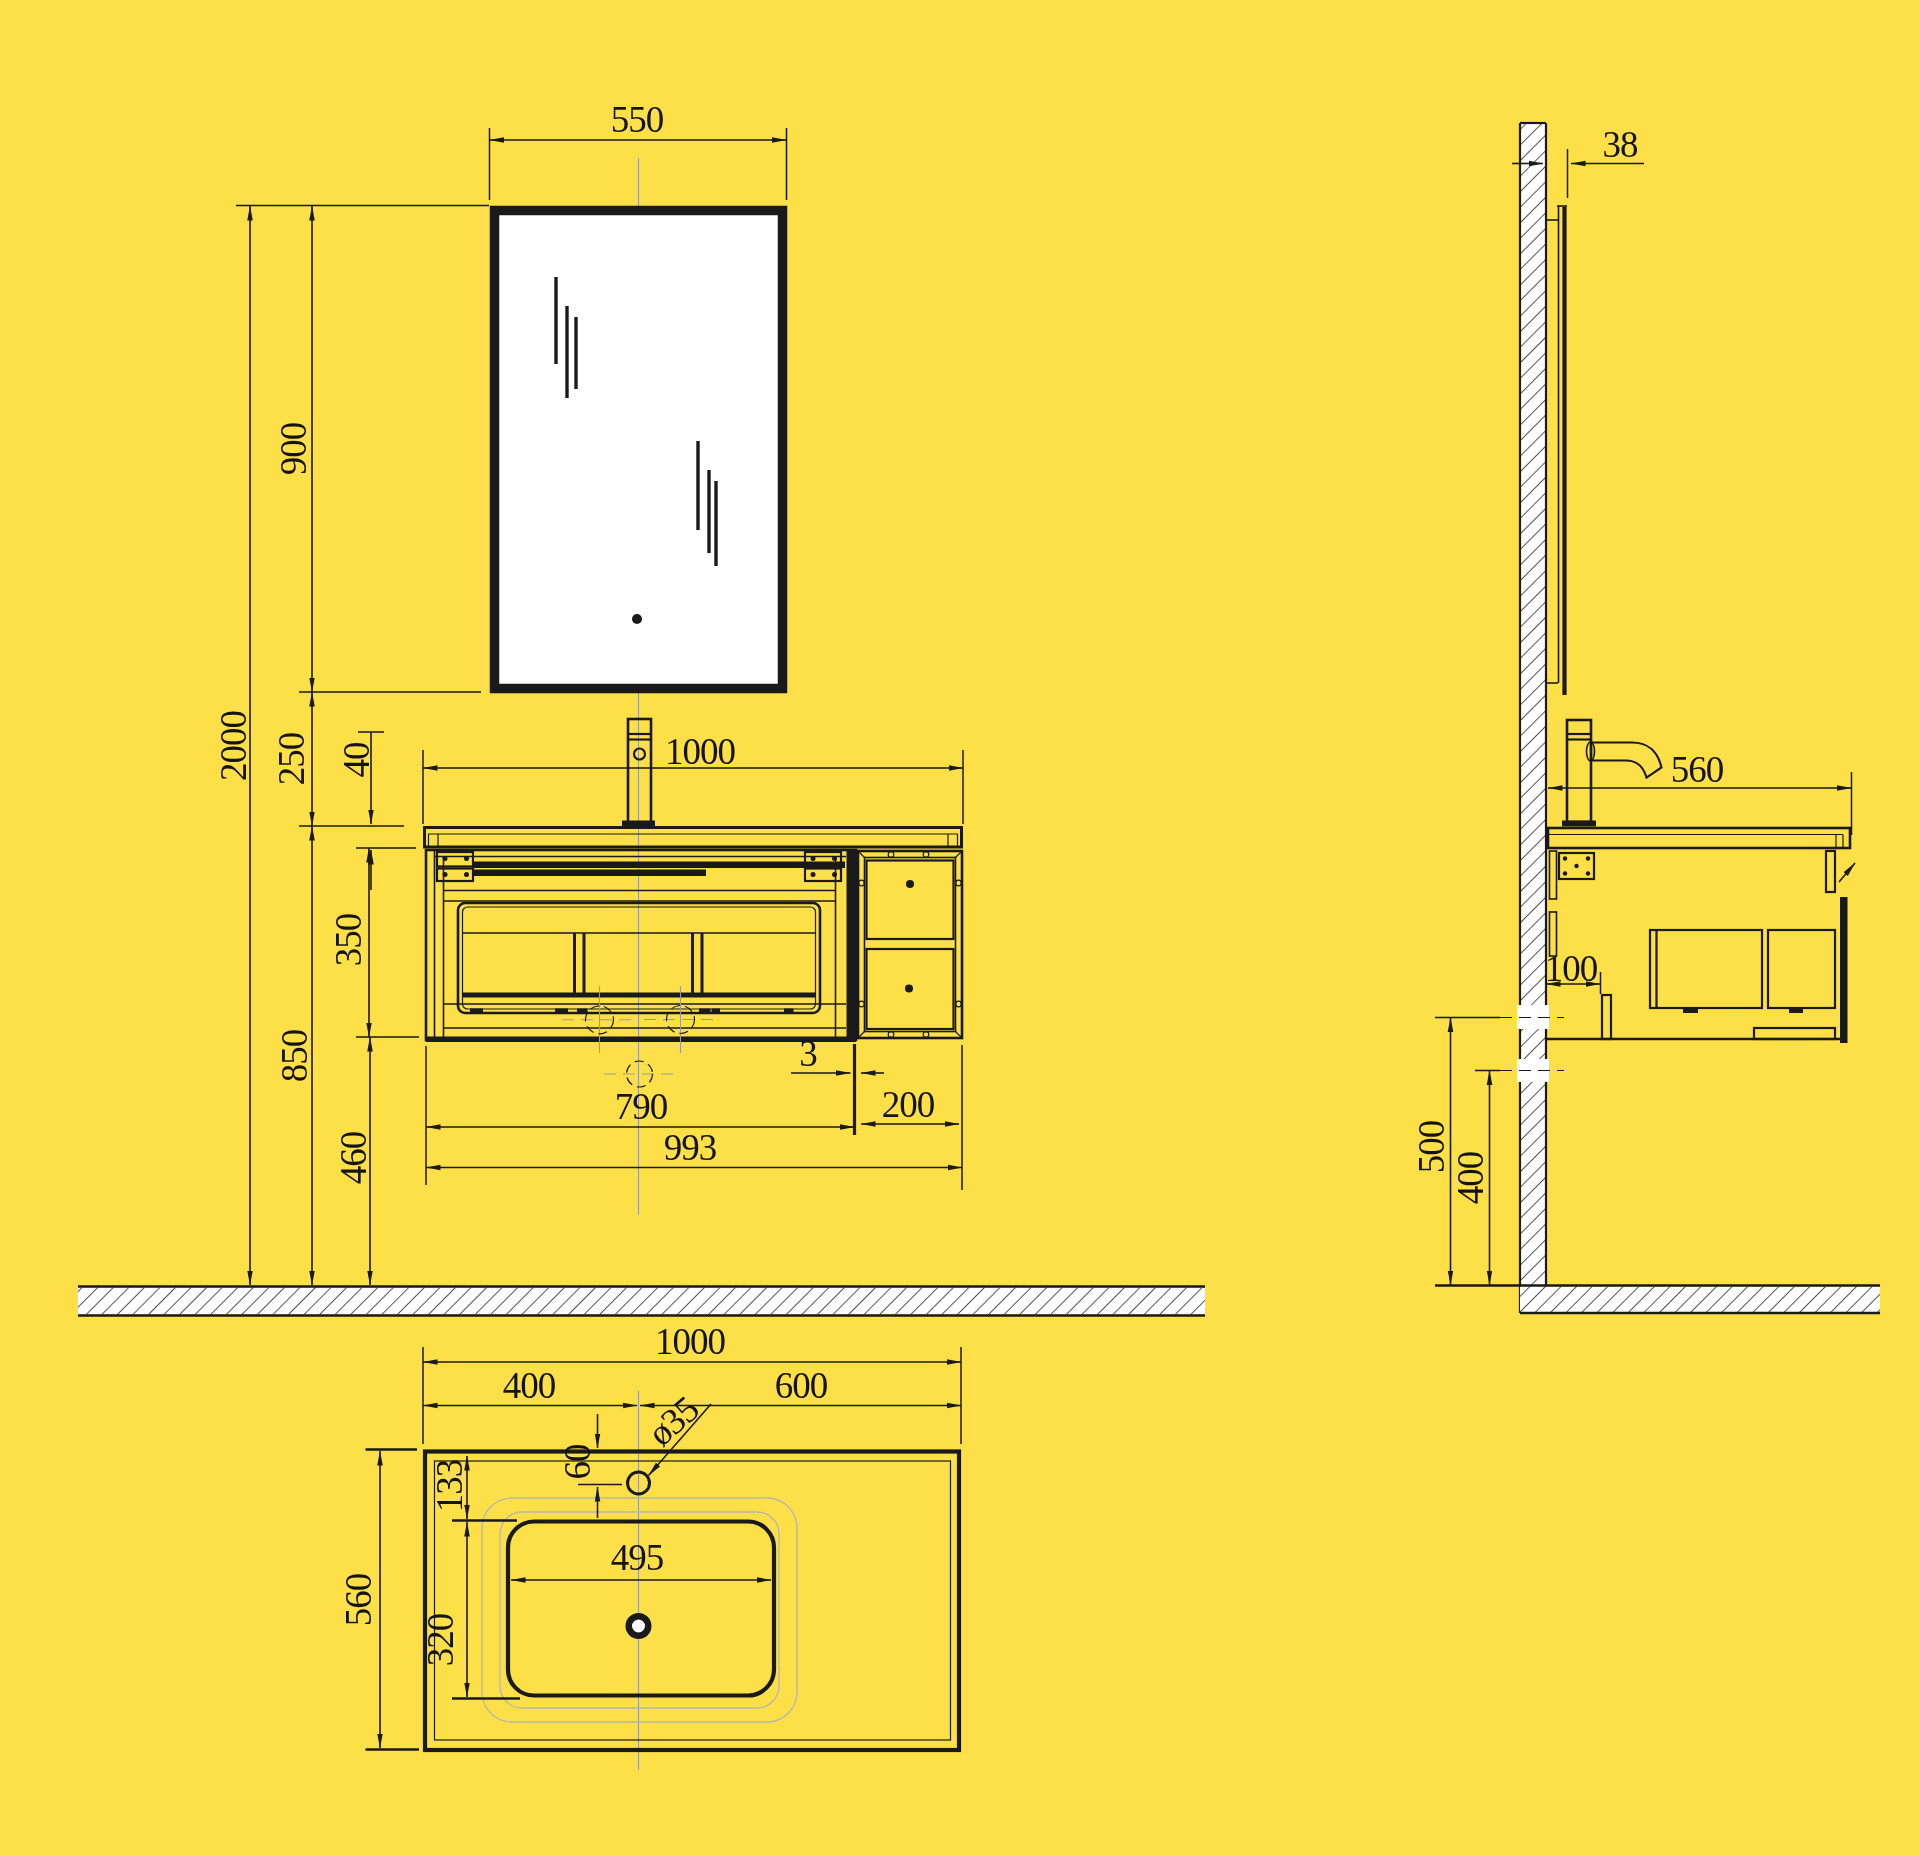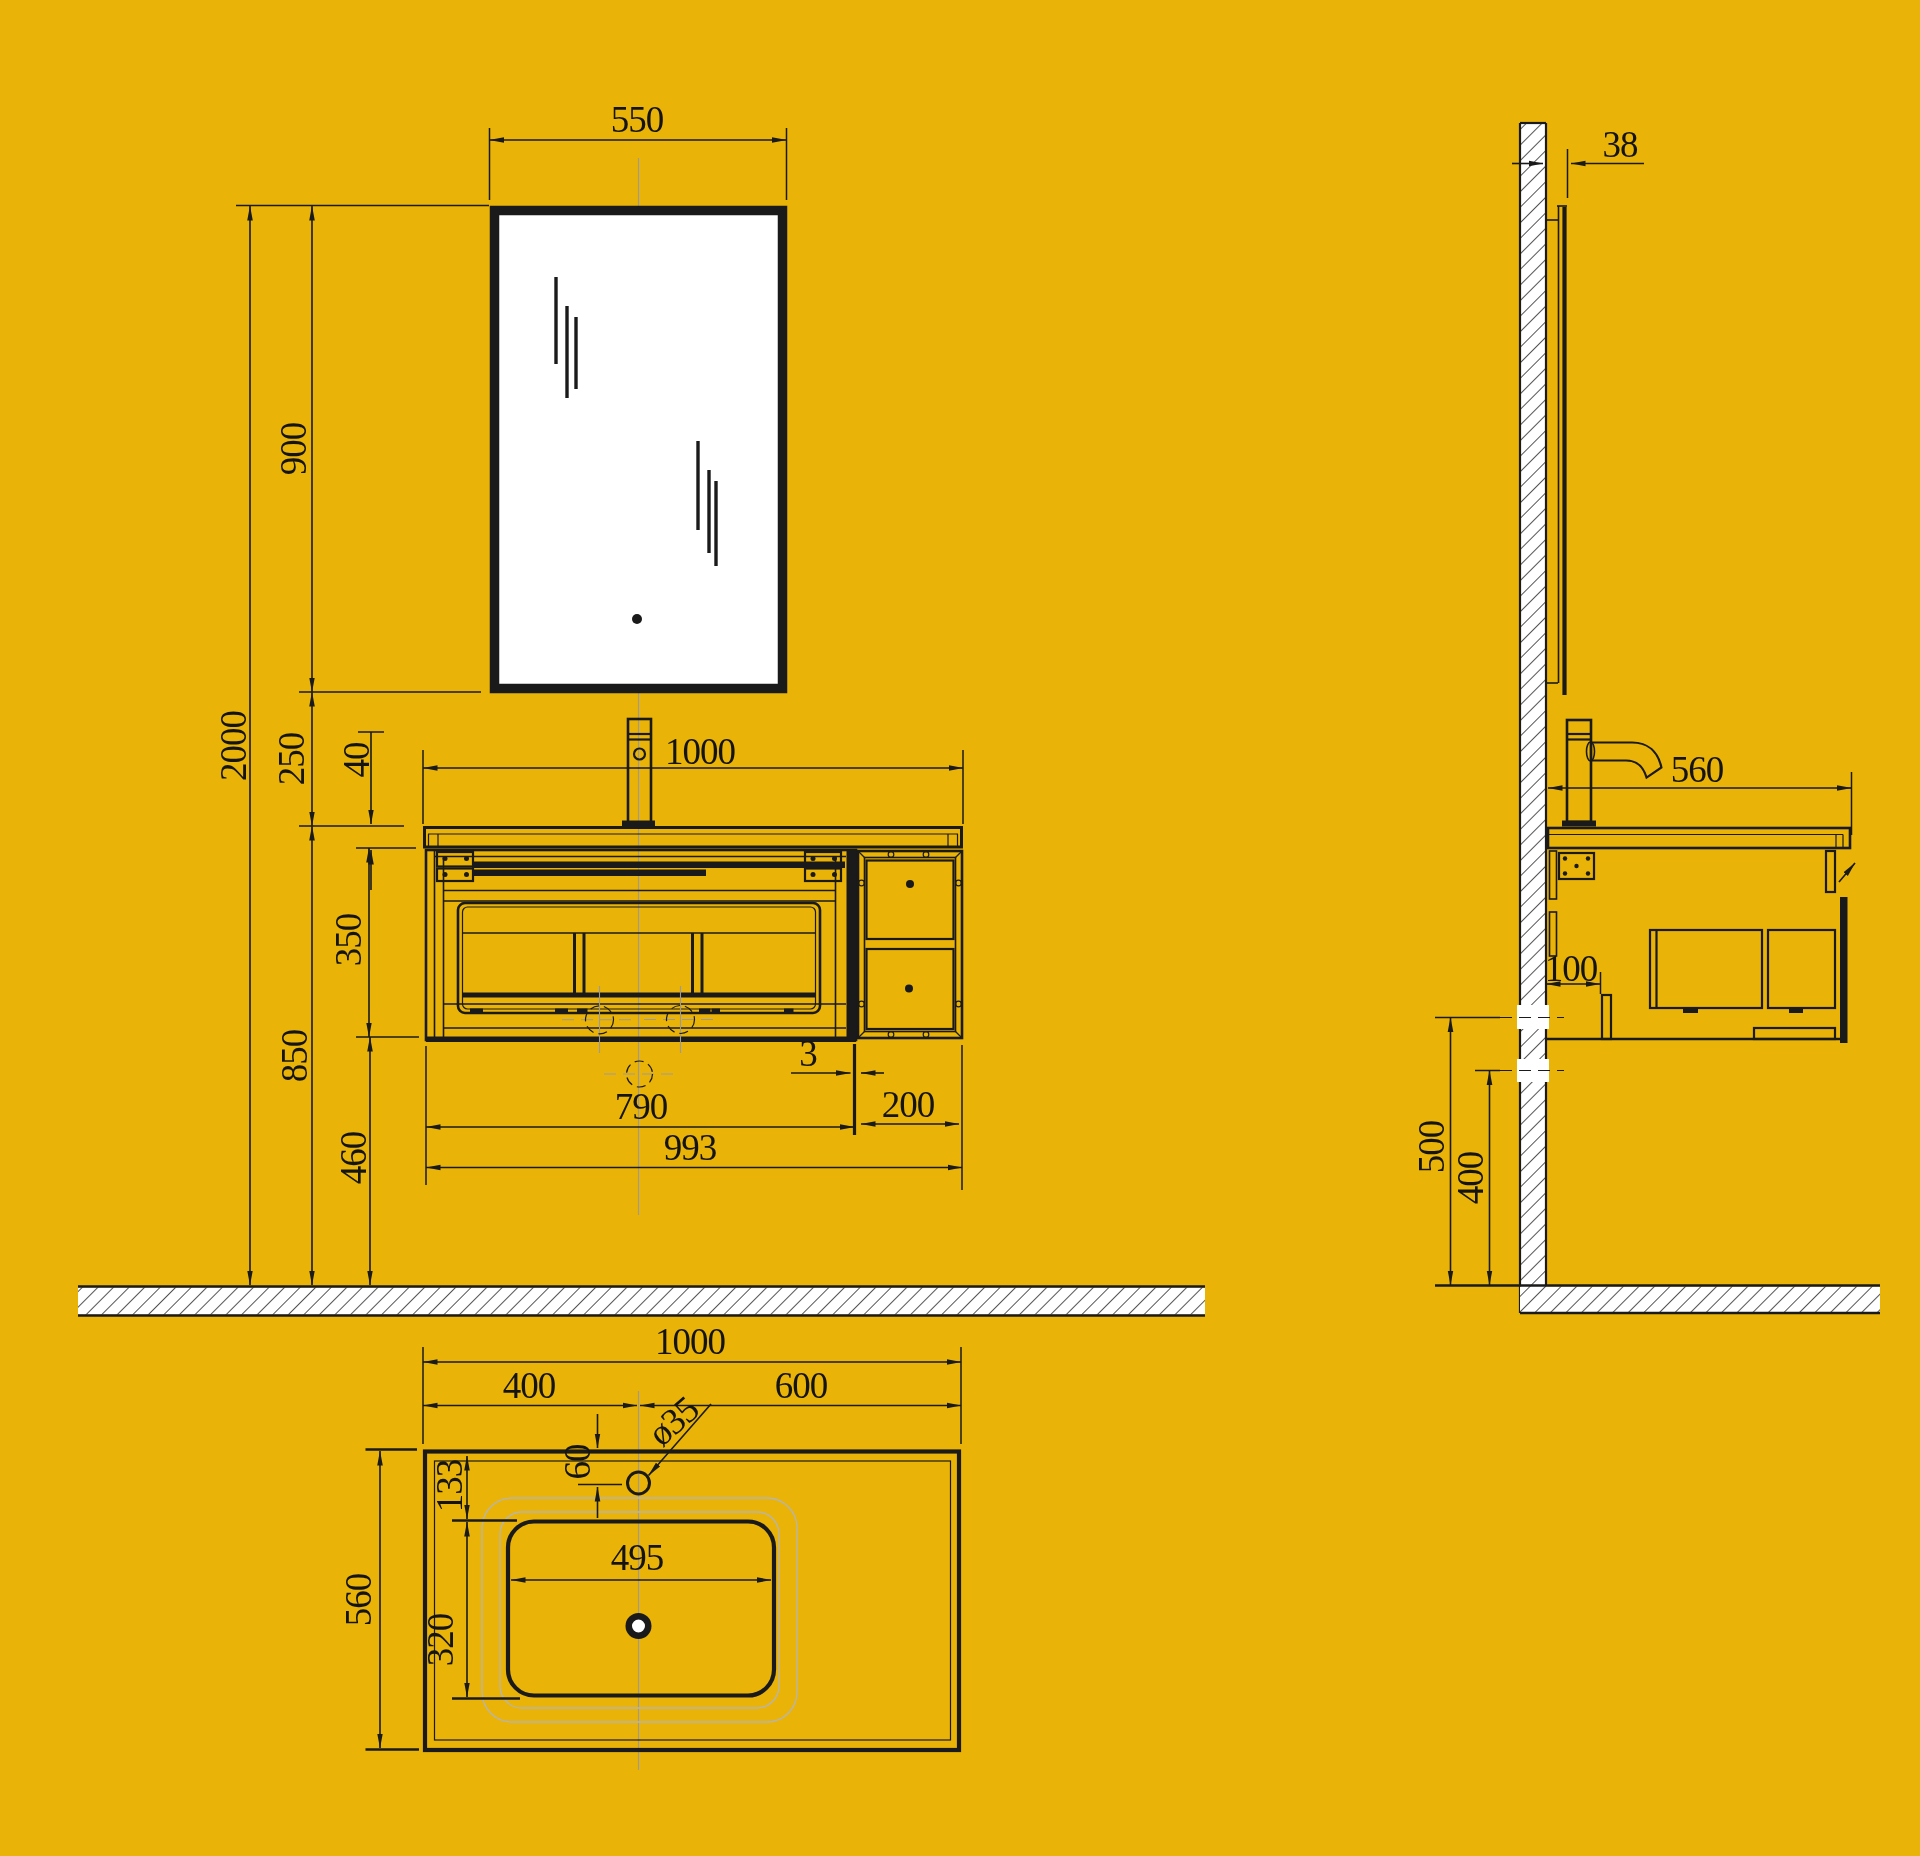--- a/index.html
+++ b/index.html
@@ -1,16 +1,16 @@
 <!DOCTYPE html>
 <html><head>
 <meta charset="utf-8">
 <style>
   html,body{margin:0;padding:0;background:#ffffff;}
-  .stage{width:1920px;height:1856px;position:relative;background:#eab308;}
+  .stage{width:1920px;height:1856px;position:relative;background:#fde047;}
   svg{display:block;}
   .ink{stroke:#1a1a1a;fill:none;}
   .w1{stroke-width:1.2;} .w15{stroke-width:1.6;} .w2{stroke-width:2.2;} .w25{stroke-width:2.6;} .w3{stroke-width:3;} .w4{stroke-width:4.2;}
   .fill{fill:#1a1a1a;stroke:none;}
   .white{fill:#ffffff;}
   .dim{stroke:#1a1a1a;stroke-width:1.6;fill:none;}
   .ext{stroke:#1a1a1a;stroke-width:1.5;fill:none;}
   .extthick{stroke:#1a1a1a;stroke-width:2.6;fill:none;}
   .extx{stroke:#1a1a1a;stroke-width:3.2;fill:none;}
   .cl{stroke:#9b9b9b;stroke-width:1.1;fill:none;}

